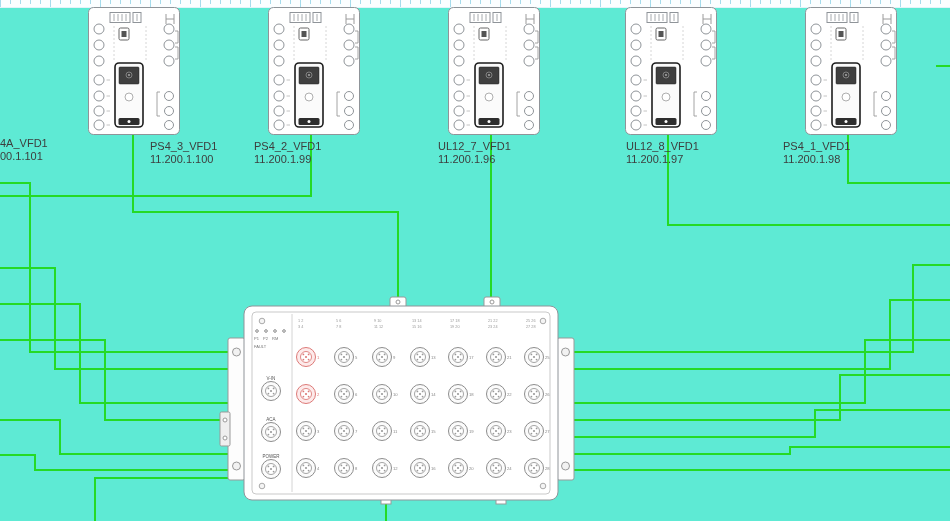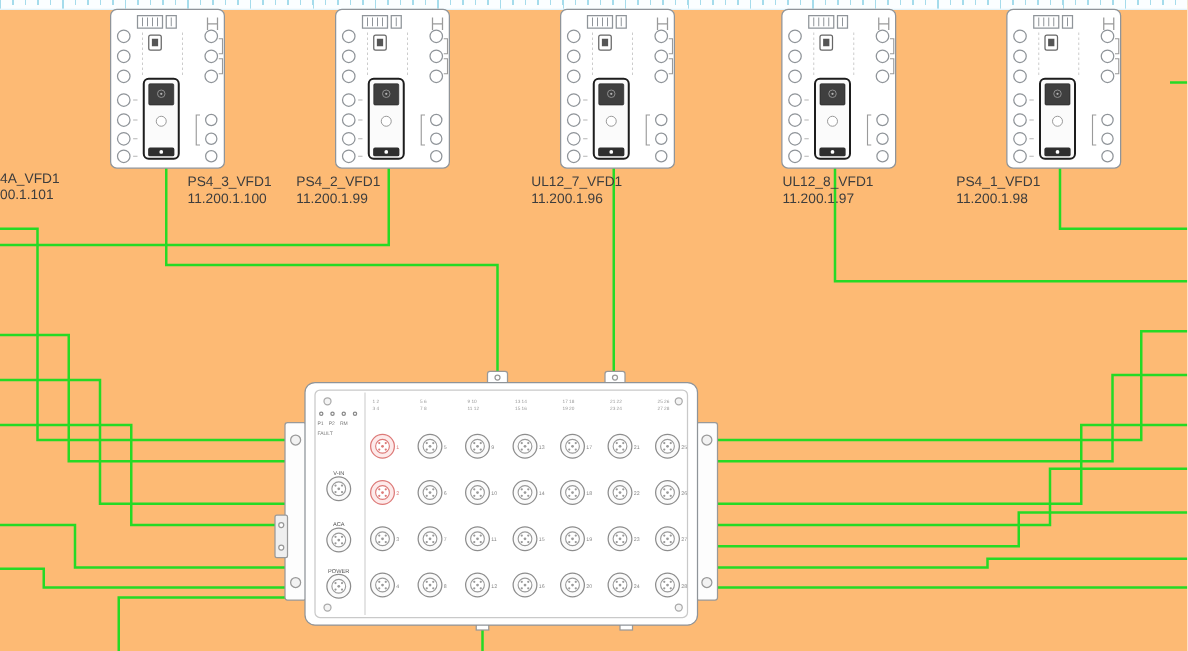--- a/index.html
+++ b/index.html
@@ -2,21 +2,21 @@
 <html style="--wire: #25da25; --tick: #a5dcec; --hl: #dd7a78;"><head>
 <meta charset="utf-8">
 <style>
   :root{
     --wire:#25da25;
     --tick:#a5dcec;
     --hl:#dd7a78;
   }
   html,body{margin:0;padding:0;background:#ffffff;}
   #canvas{
-    position:relative;width:950px;height:521px;background:#fdba74;
+    position:relative;width:950px;height:521px;background:#5eead4;
     overflow:hidden;font-family:"Liberation Sans",sans-serif;
   }
   #ruler{
     position:absolute;left:0;top:0;width:950px;height:7px;z-index:1;
     background-color:#fbfeff;
     background-image:
       repeating-linear-gradient(90deg, var(--tick) 0 1px, transparent 1px 50px),
       repeating-linear-gradient(90deg, var(--tick) 0 1px, transparent 1px 10px);
     background-size:100% 7px,100% 4px;
     background-repeat:no-repeat;
@@ -519,29 +519,29 @@
   </svg>
 
   <div class="dev-label" style="left:0px;top:137px">
     <div>4A_VFD1</div>
     <div>00.1.101</div>
   </div>
   <div class="dev-label" style="left:150px;top:140px">
     <div>PS4_3_VFD1</div>
     <div>11.200.1.100</div>
   </div>
-  <div class="dev-label" style="left:237px;top:140px">
+  <div class="dev-label" style="left:254px;top:140px">
     <div>PS4_2_VFD1</div>
     <div>11.200.1.99</div>
   </div>
-  <div class="dev-label" style="left:425px;top:140px">
+  <div class="dev-label" style="left:438px;top:140px">
     <div>UL12_7_VFD1</div>
     <div>11.200.1.96</div>
   </div>
   <div class="dev-label" style="left:626px;top:140px">
     <div>UL12_8_VFD1</div>
     <div>11.200.1.97</div>
   </div>
-  <div class="dev-label" style="left:765px;top:140px">
+  <div class="dev-label" style="left:783px;top:140px">
     <div>PS4_1_VFD1</div>
     <div>11.200.1.98</div>
   </div>
 </div>
 
 </body></html>

